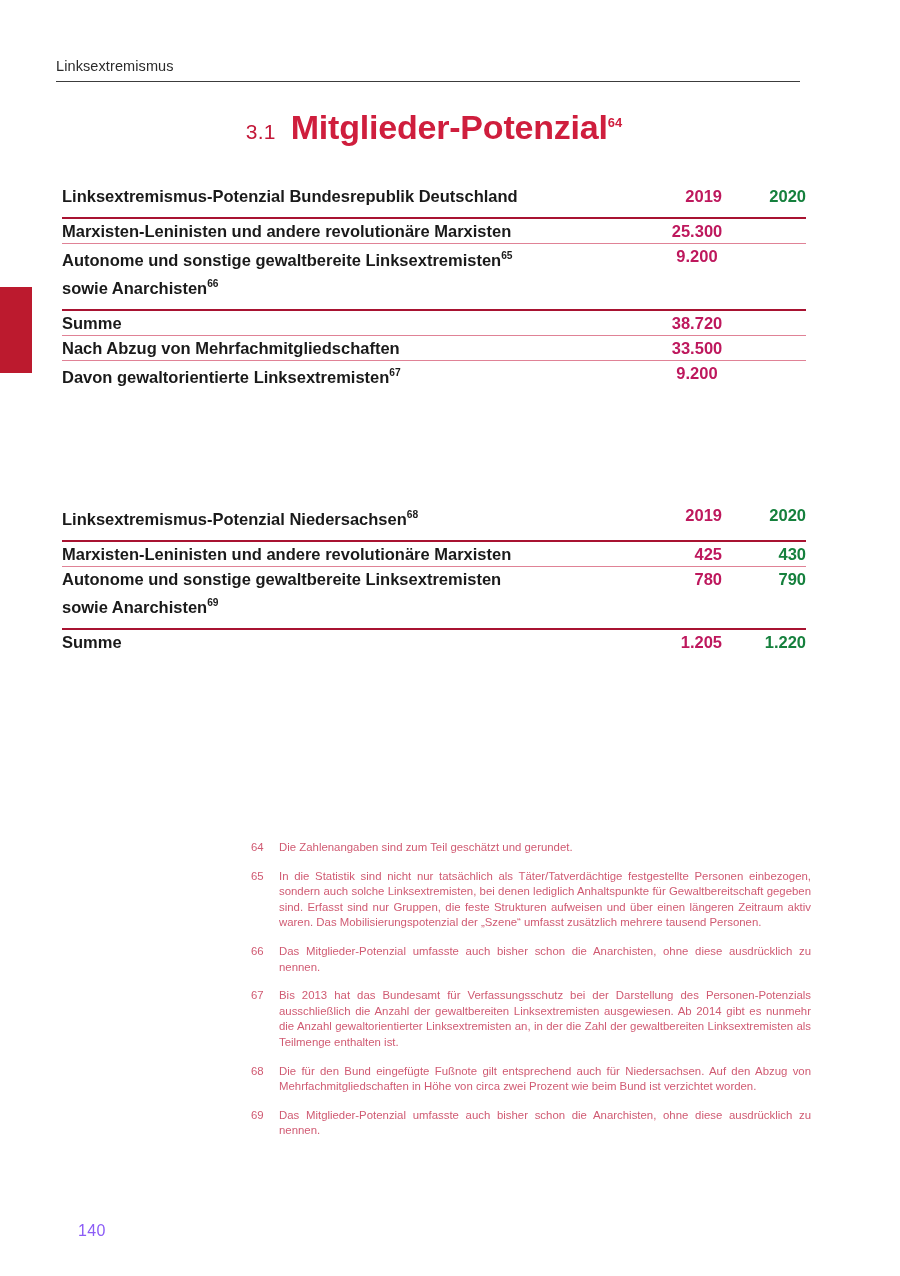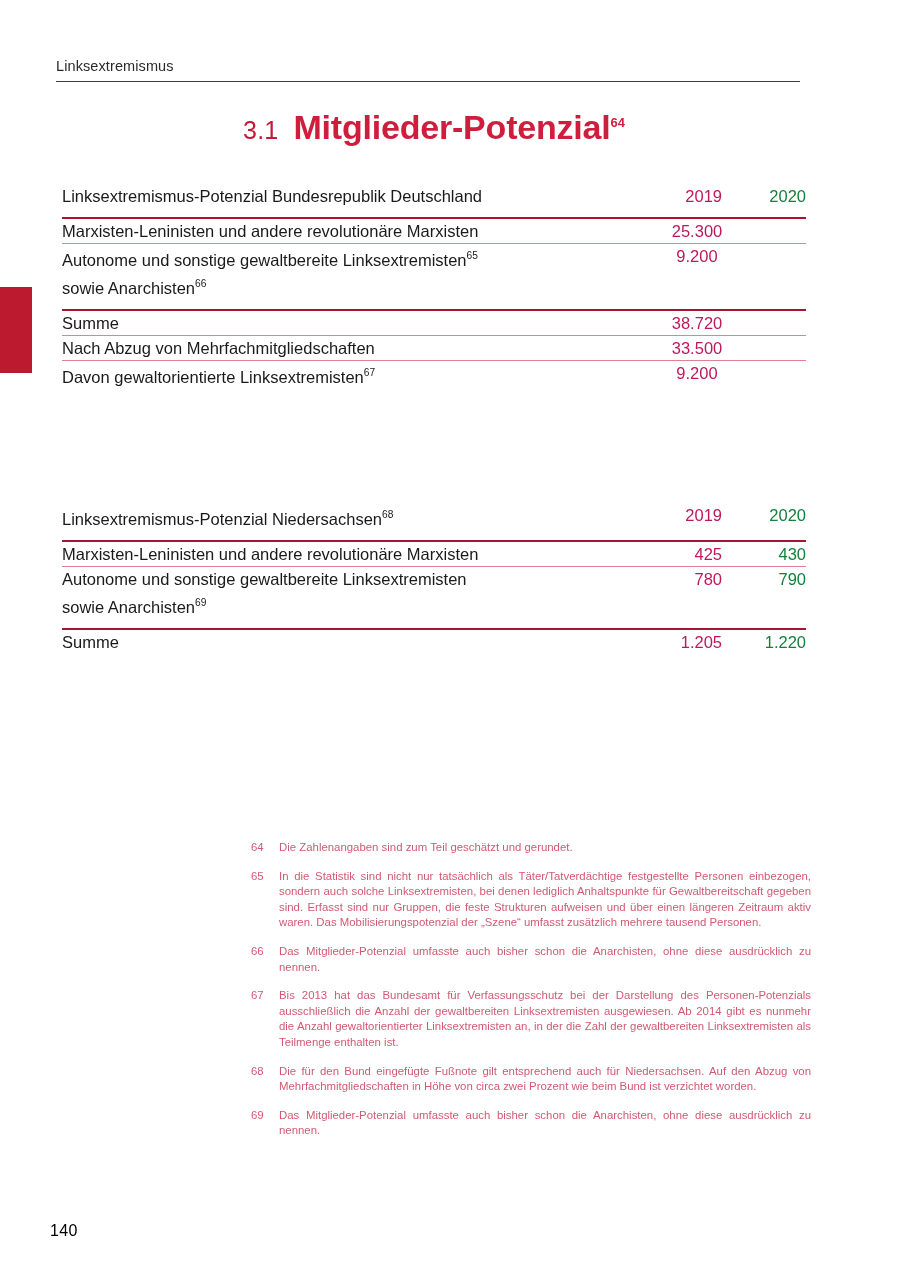--- a/index.html
+++ b/index.html
@@ -56,21 +56,21 @@
   .title-block {
     position: absolute;
     left: 62px;
     top: 108px;
     width: 744px;
     display: flex;
     align-items: baseline;
     justify-content: center;
   }
   .title-number {
-    font-size: 25px;
+    font-size: 21px;
     color: #c3193a;
     margin-right: 15px;
     letter-spacing: 0.2px;
   }
   .title-main {
     font-size: 34px;
     color: #cf1e3d;
     letter-spacing: -0.2px;
     font-weight: 700;
     white-space: nowrap;
@@ -93,21 +93,21 @@
   #table-nds  { top: 497px; }
 
   .data-table col.c-label { width: 560px; }
   .data-table col.c-y1    { width: 100px; }
   .data-table col.c-y2    { width: 84px;  }
 
   .data-table th,
   .data-table td {
     padding: 0;
     vertical-align: top;
-    font-weight: 400;
+    font-weight: 700;
   }
 
   .cell-label {
     font-size: 16.5px;
     line-height: 24px;
     color: #1a1a1a;
     text-align: left;
     padding: 9px 6px 9px 6px;
   }
   .cell-label sup,
@@ -174,24 +174,24 @@
   }
   .fn-text {
     flex: 1 1 auto;
     text-align: justify;
     color: #d05a72;
   }
 
   
   .folio {
     position: absolute;
-    left: 50px;
+    left: 78px;
     top: 1222px;
     font-size: 16px;
-    color: #000000;
+    color: #8b5cf6;
     letter-spacing: 0.3px;
   }
 </style>
 </head>
 <body>
 
 <div class="page">
 
   <div class="edge-tab"></div>
 

